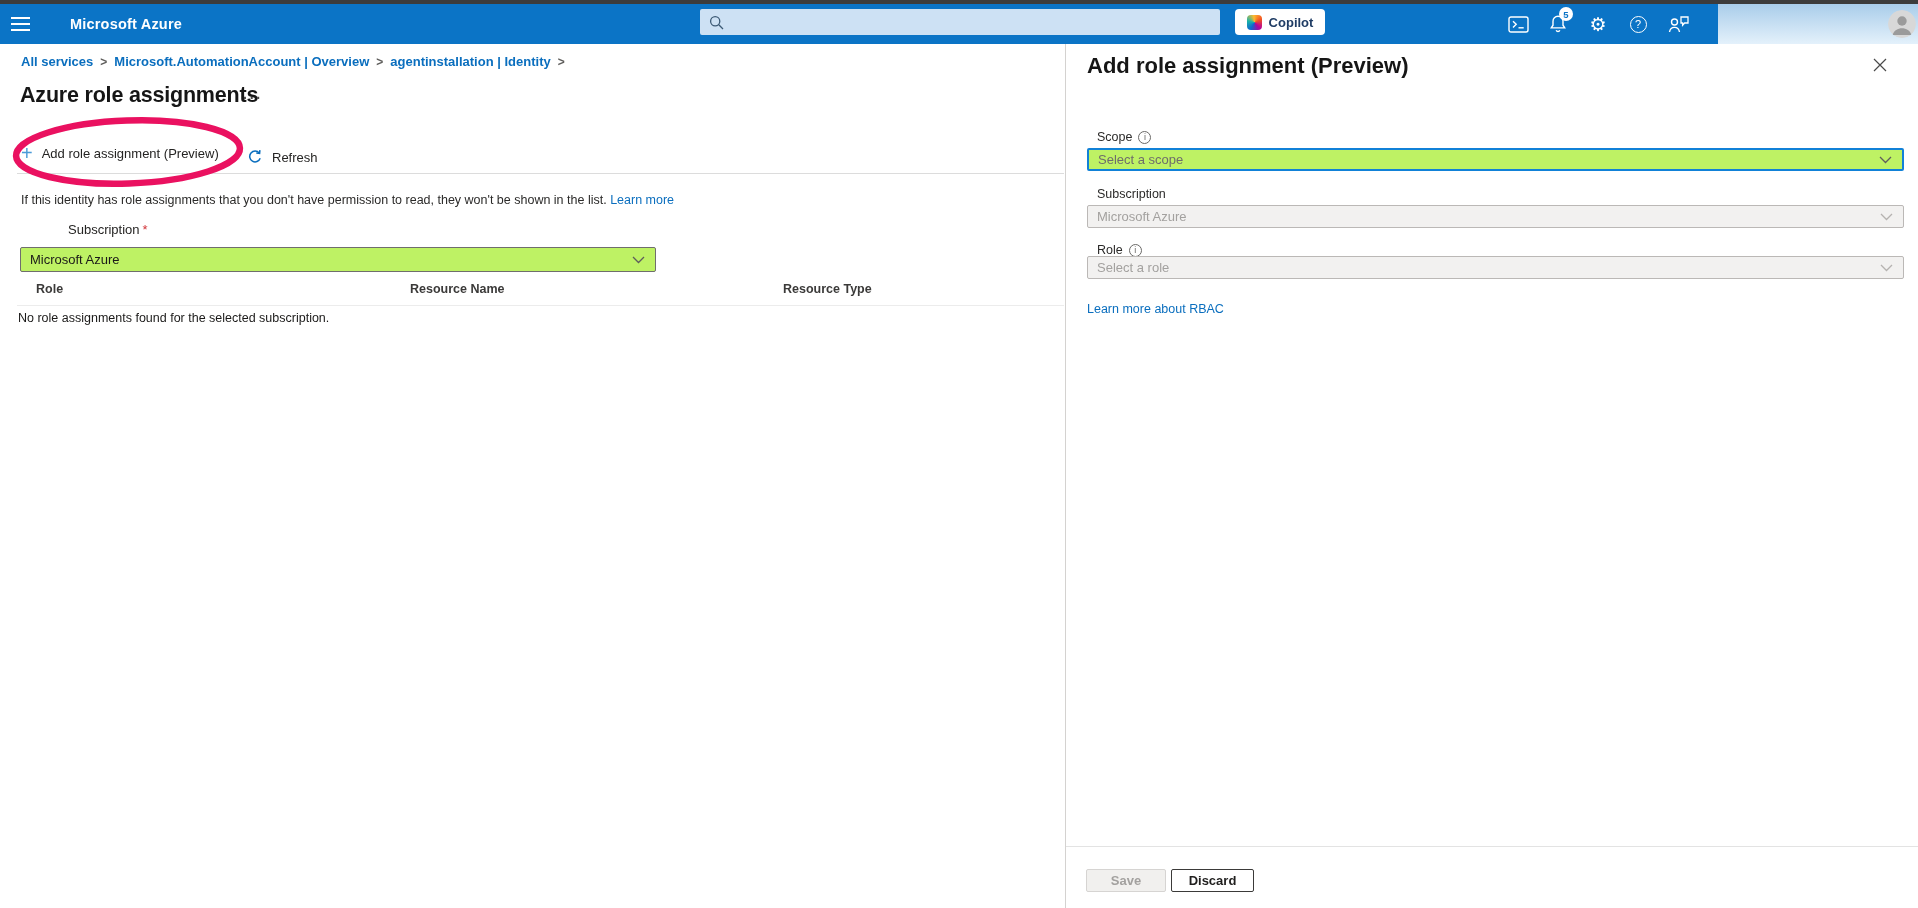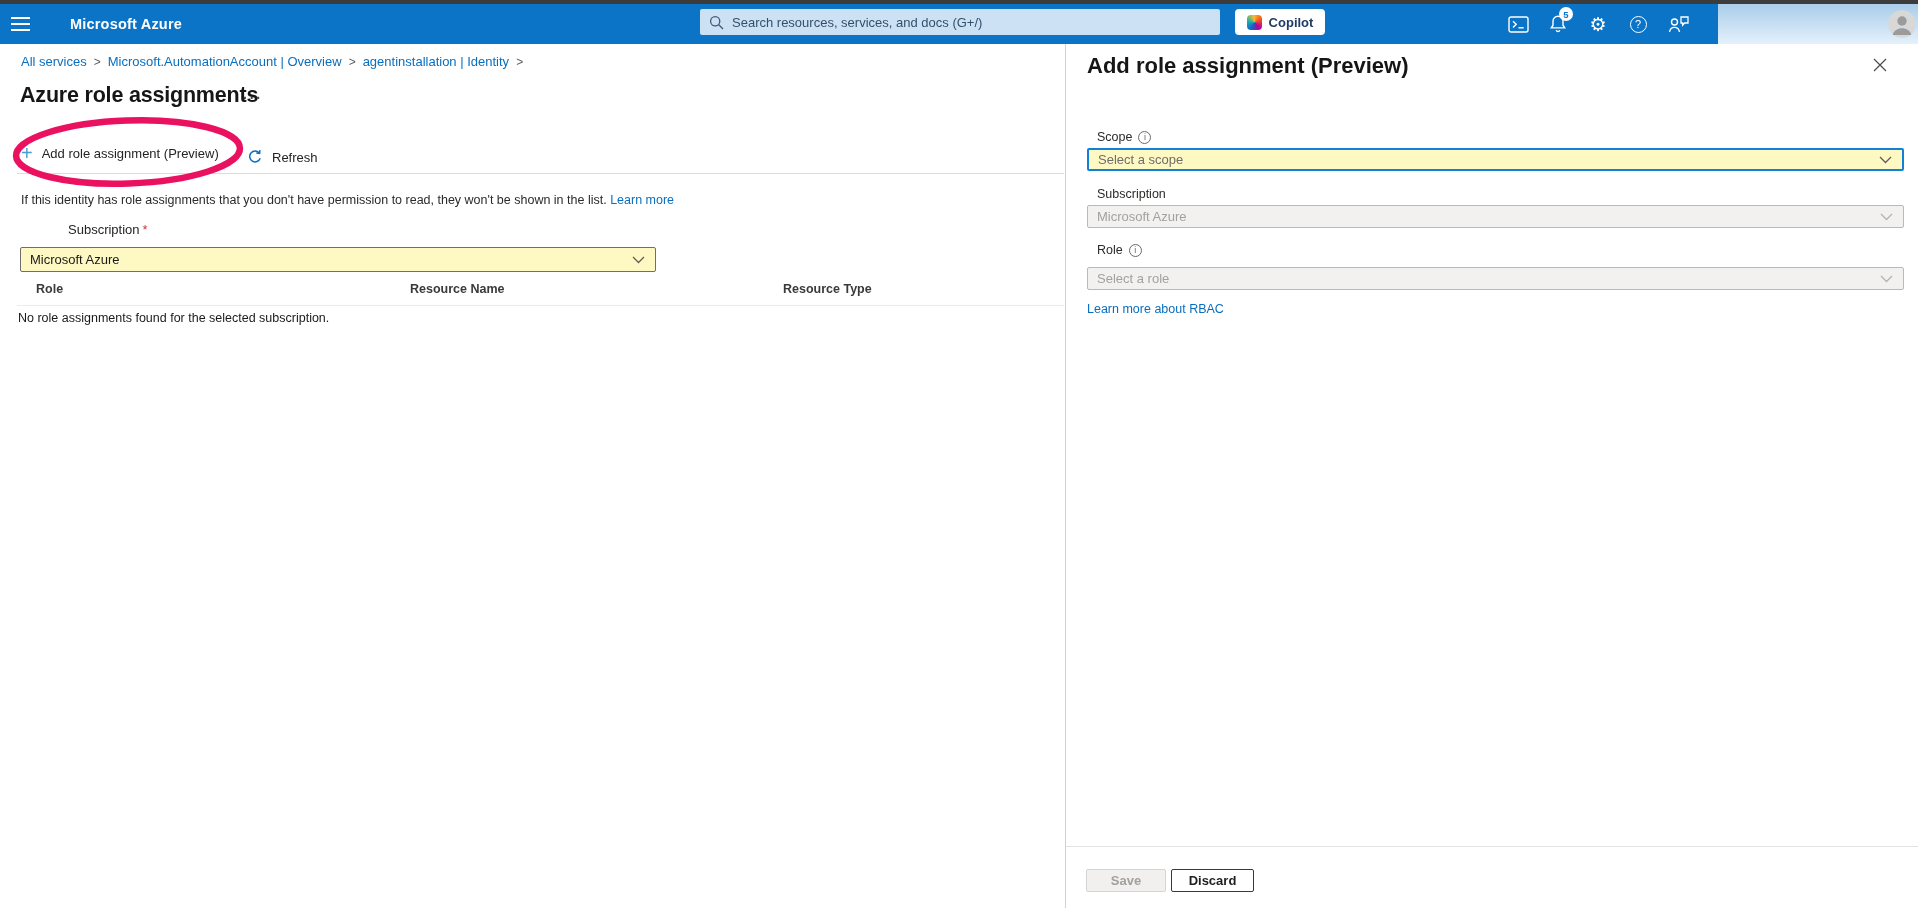--- a/index.html
+++ b/index.html
@@ -22,35 +22,35 @@
   .top-icons { position:absolute; left:1498px; top:0; height:40px; display:flex; }
   .tico { width:40px; height:40px; display:flex; align-items:center; justify-content:center; position:relative; cursor:pointer; }
   .badge { position:absolute; left:21px; top:3px; min-width:14px; height:14px; border-radius:7px; background:#fff; color:#0b74c6; font-size:9.5px; font-weight:700; display:flex; align-items:center; justify-content:center; }
   .gear-glyph { font-family:"DejaVu Sans",sans-serif; color:#fff; font-size:19px; line-height:1; }
   .help-circle { width:17px; height:17px; border:1.4px solid #fff; border-radius:50%; color:#fff; font-size:11px; display:flex; align-items:center; justify-content:center; }
   .account-rect { position:absolute; left:1718px; top:0; width:200px; height:40px; background:linear-gradient(180deg,#a9cdea,#e4f1fb); cursor:pointer; }
   .avatar { position:absolute; left:1888px; top:6px; width:28px; height:28px; border-radius:50%; overflow:hidden; cursor:pointer; }
 
   
   .main { position:absolute; left:0; top:44px; width:1065px; height:864px; background:#fff; }
-  .breadcrumb { position:absolute; left:21px; top:10px; font-size:13px; color:#5f5e5c; white-space:nowrap; }
+  .breadcrumb { position:absolute; left:21px; top:10px; font-size:13px; color:#5f5e5c; white-space:nowrap;font-weight:bold; }
   .breadcrumb a { color:#0a6ebe; text-decoration:none; cursor:pointer; }
   .crumb-sep { color:#5f5e5c; font-size:12px; padding:0 7px; }
   .page-title { position:absolute; left:20px; top:39px; font-size:21.5px; font-weight:700; color:#161616; letter-spacing:-.2px; }
   .title-more { position:absolute; left:243px; top:46px; font-size:14px; font-weight:700; color:#494847; letter-spacing:2px; cursor:pointer; }
   .toolbar-btn { position:absolute; top:97px; height:24px; display:flex; align-items:center; gap:9px; cursor:pointer; font-size:13px; color:#252423; }
   .tb-add { left:21px; }
   .tb-refresh { left:247px;align-items:flex-end; }
   .plus-glyph { color:#4b9bd8; font-size:20px; font-weight:400; line-height:22px; }
   .toolbar-divider { position:absolute; left:17px; top:129px; width:1047px; height:1px; background:#dcdcdc; }
   .info-text { position:absolute; left:21px; top:149px; font-size:12.5px; color:#2b2a29; }
   .info-text a { color:#0a6ebe; text-decoration:none; cursor:pointer; }
   .sub-label { position:absolute; left:21px; top:178px; font-size:13px; color:#252423;margin-left:47px; }
   .req-star { color:#d13438; margin-left:3px; }
-  .combo { position:relative; border:1px solid #6f6e6d; border-radius:2px; background:#fef9c3; display:flex; align-items:center; cursor:pointer; }
+  .combo { position:relative; border:1px solid #6f6e6d; border-radius:2px; background:#bef264; display:flex; align-items:center; cursor:pointer; }
   .main-combo { position:absolute; left:20px; top:203px; width:636px; height:25px; }
   .combo .val { font-size:13px; color:#1b1a19; padding-left:9px; }
   .combo .chev { position:absolute; right:10px; top:50%; transform:translateY(-50%); color:#5f5e5c; display:flex; }
   .col-h { position:absolute; top:238px; font-size:12.5px; font-weight:700; color:#3b3a39; }
   .col-role { left:36px; } .col-rname { left:410px; } .col-rtype { left:783px; }
   .header-divider { position:absolute; left:17px; top:261px; width:1047px; height:1px; background:#ececec; }
   .empty-msg { position:absolute; left:18px; top:267px; font-size:12.5px; color:#1b1a19; }
   .annotation { position:absolute; left:6px; top:68px; pointer-events:none; }
 
   
@@ -86,21 +86,20 @@
       </div>
     <div class="brand">Microsoft Azure</div>
 
     <div class="search">
       <span style="display:flex;">
         <svg width="15" height="15" viewBox="0 0 15 15">
             <circle cx="6.2" cy="6.2" r="4.6" fill="none" stroke="#3c5a75" stroke-width="1.3"></circle>
             <path d="M9.8 9.8L14 14" stroke="#3c5a75" stroke-width="1.3"></path>
           </svg>
       </span>
-      <input type="text" placeholder="Search resources, services, and docs (G+/)" style="">
     </div>
 
     <div class="copilot">
       <span class="copilot-logo"></span>
       <span class="copilot-label">Copilot</span>
     </div>
 
     <div class="top-icons">
       <div class="tico">
         <span style="display:flex;">
@@ -231,21 +230,21 @@
         <svg width="13" height="8" viewBox="0 0 13 8">
             <path d="M1 1l5.5 5.5L12 1" fill="none" stroke="currentColor" stroke-width="1.3"></path>
           </svg>
       </span>
     </div>
 
     <div class="fld-label" style="top:199px;">
       <span>Role</span>
       <span class="info-icon">i</span>
     </div>
-    <div class="combo panel-combo disabled-combo" style="top:223px;">
+    <div class="combo panel-combo disabled-combo" style="top:212px;">
       <span class="val">Select a role</span>
       <span class="chev">
         <svg width="13" height="8" viewBox="0 0 13 8">
             <path d="M1 1l5.5 5.5L12 1" fill="none" stroke="currentColor" stroke-width="1.3"></path>
           </svg>
       </span>
     </div>
 
     <a class="rbac-link">Learn more about RBAC</a>
 

